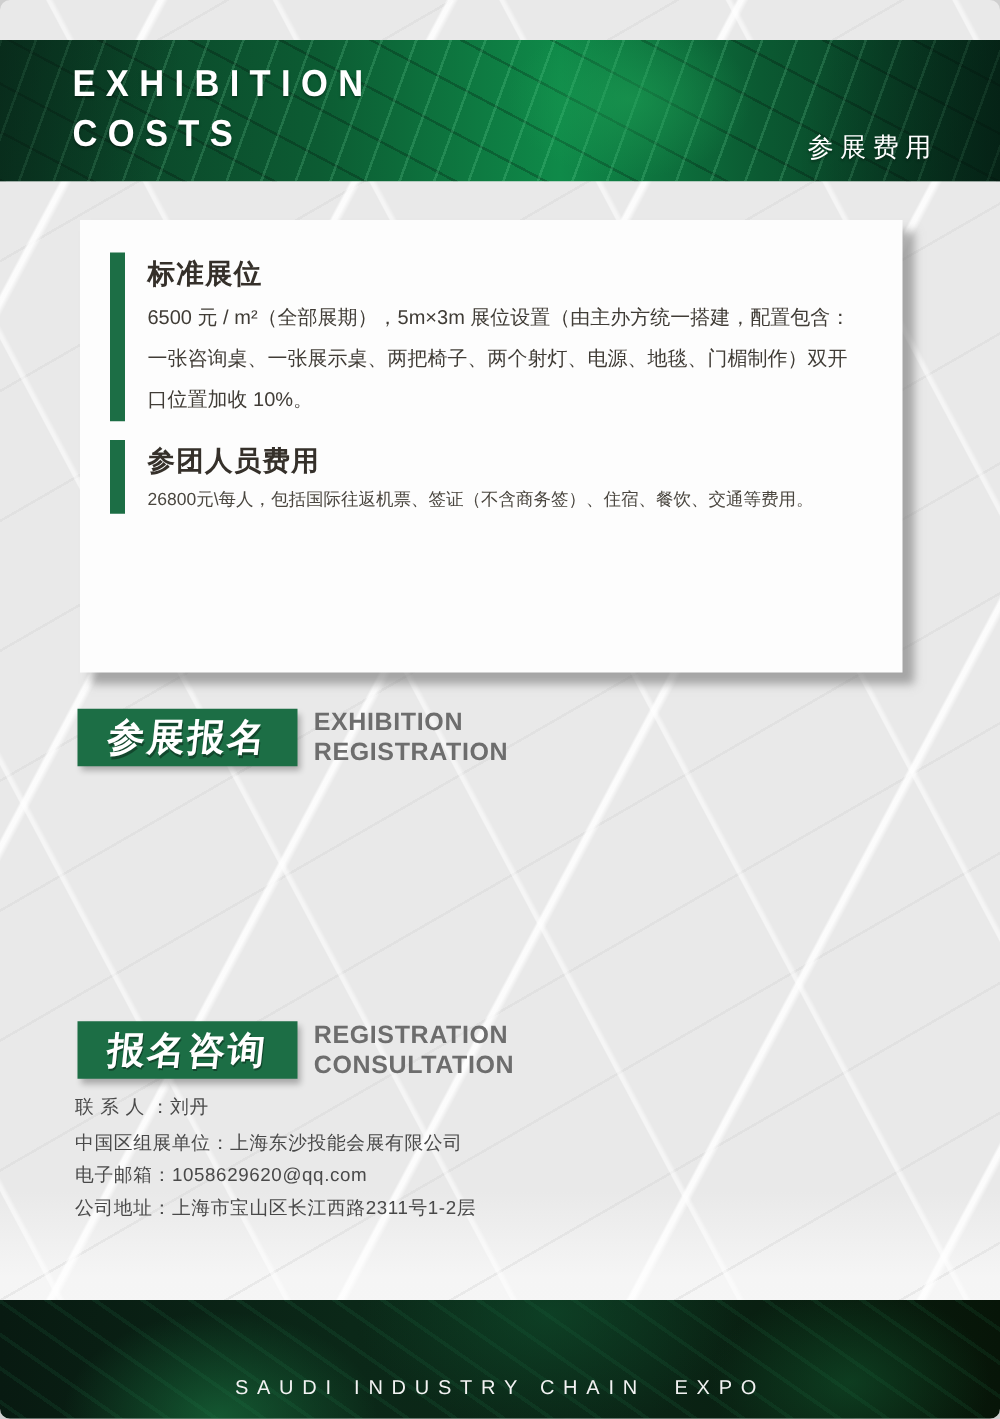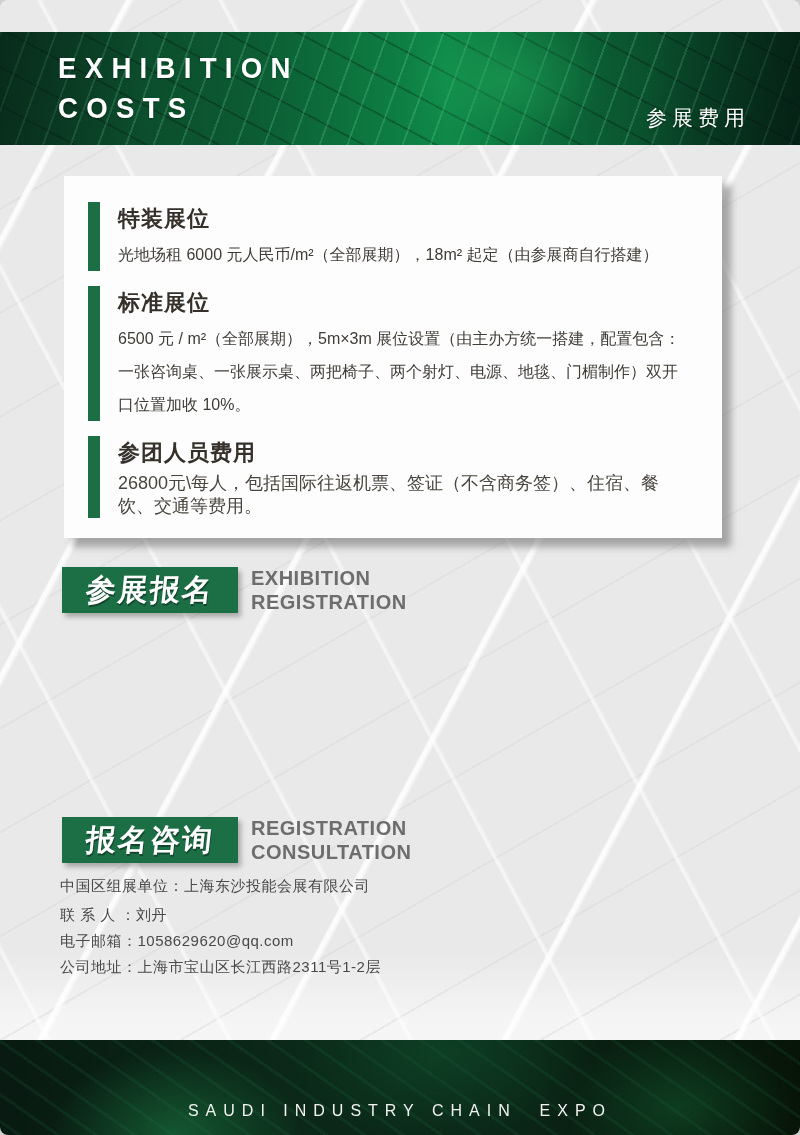--- a/index.html
+++ b/index.html
@@ -51,21 +51,21 @@
     background:#fdfdfd;box-sizing:border-box;
     padding:26px 38px 0 24px;
     box-shadow:9px 9px 7px rgba(110,110,110,.55);
   }
   .sec{display:flex;margin-bottom:15px;}
   .sec-bar{flex:none;width:12px;background:#1c6e45;margin-right:18px;}
   .sec-content{flex:1;min-width:0;}
   .sec-heading{margin:2px 0 4px;font-size:22px;font-weight:bold;color:#35302a;letter-spacing:1px;}
   .sec-body{margin:0;font-size:16px;color:#403c36;line-height:33px;}
   .sec-fee{margin:0;font-size:16px;color:#403c36;line-height:33px;}
-  .sec-body-small{margin:0;font-size:18px;color:#4a463f;line-height:23px;}
+  .sec-body-small{margin:0;font-size:14px;color:#4a463f;line-height:23px;}
 
   
   .banner{position:absolute;left:62px;display:flex;align-items:center;z-index:1;}
   .banner-reg{top:566px;}
   .banner-con{top:816px;}
   .banner-box{
     width:176px;height:46px;background:#1c6e45;color:#ffffff;
     display:flex;align-items:center;justify-content:center;
     box-shadow:3px 4px 5px rgba(0,0,0,.28);
   }
@@ -115,27 +115,20 @@
   <div class="header">
     <div class="header-title">
       <div>EXHIBITION</div>
       <div>COSTS</div>
     </div>
     <div class="header-cn">参展费用</div>
   </div>
 
   <div class="card z">
 
-    <div class="sec">
-      <div class="sec-bar"></div>
-      <div class="sec-content">
-        <h3 class="sec-heading">特装展位</h3>
-        <p class="sec-body">光地场租 6000 元人民币/m²（全部展期），18m² 起定（由参展商自行搭建）</p>
-      </div>
-    </div>
 
     <div class="sec">
       <div class="sec-bar"></div>
       <div class="sec-content">
         <h3 class="sec-heading">标准展位</h3>
         <p class="sec-body">6500 元 / m²（全部展期），5m×3m 展位设置（由主办方统一搭建，配置包含：一张咨询桌、一张展示桌、两把椅子、两个射灯、电源、地毯、门楣制作）双开口位置加收 10%。</p>
       </div>
     </div>
 
     <div class="sec">
@@ -164,24 +157,24 @@
       <span>报名咨询</span>
     </div>
     <div class="banner-en">
       <div>REGISTRATION</div>
       <div>CONSULTATION</div>
     </div>
   </div>
 
   <div class="contacts">
     <div class="contact-row">
-      <span>中国区组展单位：</span><span>上海东沙投能会展有限公司</span>
+      <span>联 系 人 ：</span><span>刘丹</span>
     </div>
     <div class="contact-row">
-      <span>联 系 人 ：</span><span>刘丹</span>
+      <span>中国区组展单位：</span><span>上海东沙投能会展有限公司</span>
     </div>
     <div class="contact-row">
       <span>电子邮箱：</span><span>1058629620@qq.com</span>
     </div>
     <div class="contact-row">
       <span>公司地址：</span><span>上海市宝山区长江西路2311号1-2层</span>
     </div>
   </div>
 
   <div class="footer">

